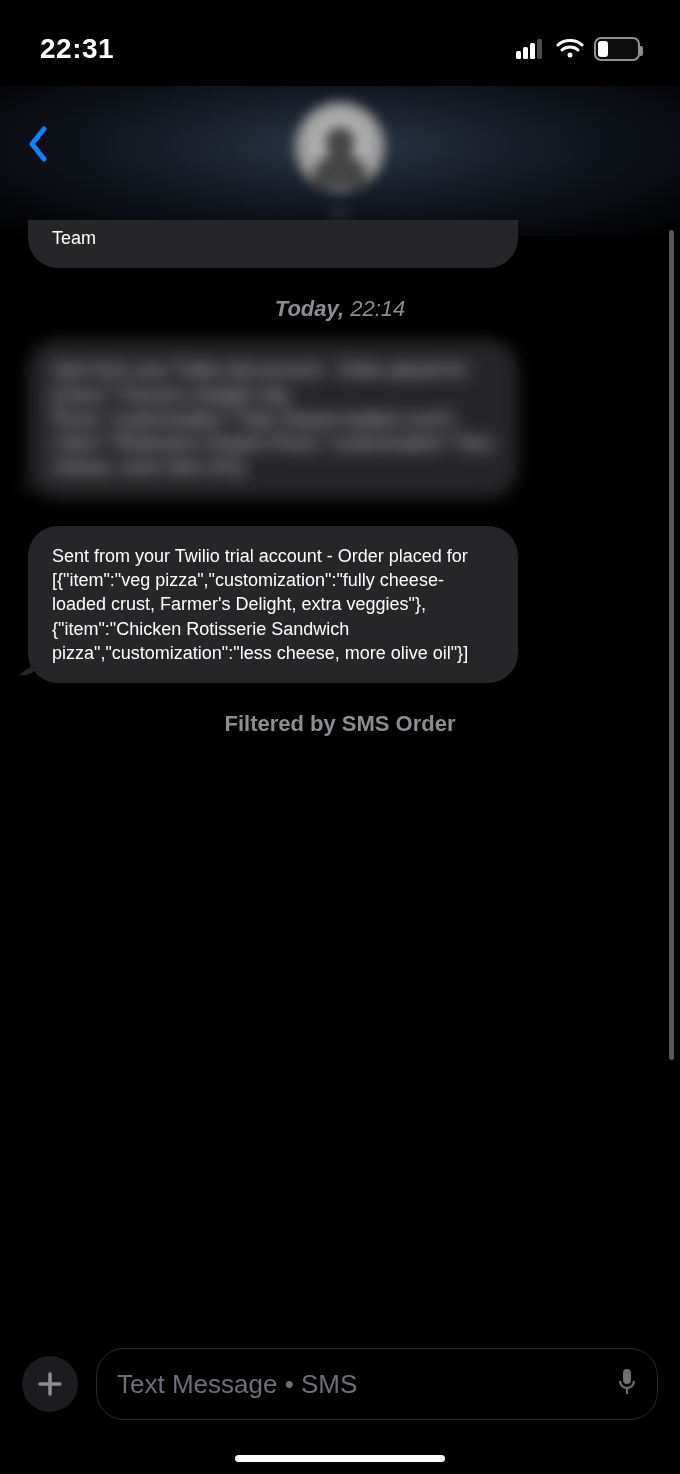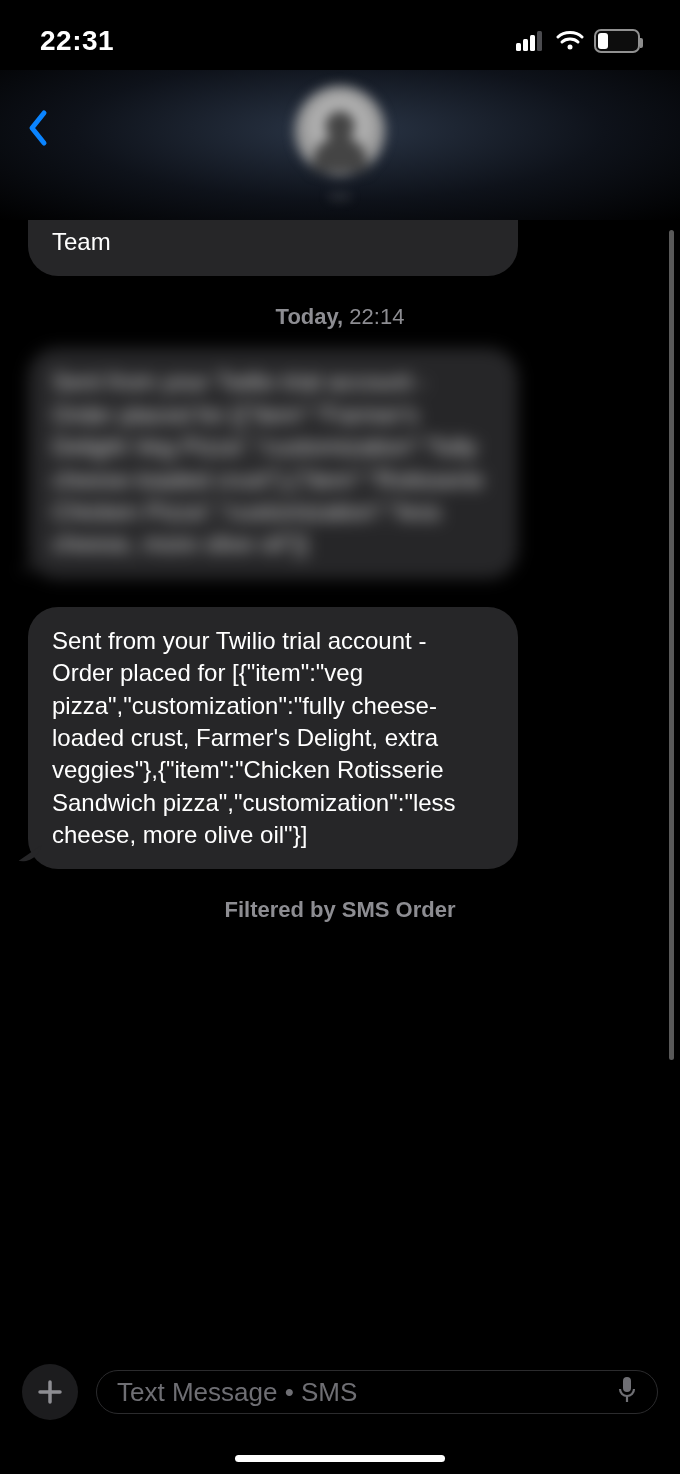--- a/index.html
+++ b/index.html
@@ -12,21 +12,21 @@
     overflow: hidden;
     position: relative;
   }
 
   
   .status-bar {
     display: flex;
     justify-content: space-between;
     align-items: center;
     padding: 20px 40px 8px 40px;
-    height: 70px;
+    height: 86px;
   }
   .status-time { font-size: 28px; font-weight: 600; letter-spacing: 0.5px; }
   .status-right { display: flex; align-items: center; gap: 10px; }
 
   .cell-icon svg, .wifi-icon svg { display: block; }
   .battery {
     display: flex; align-items: center;
     border: 2px solid rgba(255,255,255,0.55);
     border-radius: 7px;
     width: 46px; height: 24px;
@@ -124,21 +124,21 @@
     width: 5px; height: 830px;
     background: rgba(255,255,255,0.35);
     border-radius: 3px;
   }
 
   .bubble {
     background: #262628;
     color: #fff;
     border-radius: 30px;
     padding: 18px 24px;
-    font-size: 24px;
+    font-size: 18px;
     line-height: 1.35;
     max-width: 490px;
     margin: 10px 0 28px 28px;
     position: relative;
     word-wrap: break-word;
   }
   .bubble::before {
     content: "";
     position: absolute;
     left: -8px; bottom: 6px;
@@ -153,20 +153,21 @@
     margin-top: 0;
     padding-top: 6px;
   }
   .bubble.partial-top::before { display: none; }
 
   .timestamp {
     text-align: center;
     color: #8d8d92;
     font-size: 22px;
     margin: 26px 0 8px 0;
+    font-style: italic;
   }
   .timestamp b { font-weight: 600; color: #8d8d92; }
 
   .system-note {
     text-align: center;
     color: #8d8d92;
     font-size: 21px;
     margin: 4px 0 18px 0;
     filter: blur(6px);
   }
@@ -192,21 +193,21 @@
   .plus-btn {
     width: 56px; height: 56px;
     border-radius: 50%;
     background: #1c1c1e;
     display: flex; align-items: center; justify-content: center;
     flex: 0 0 auto;
   }
   .plus-btn svg { stroke: #8d8d92; stroke-width: 3.5; stroke-linecap: round; }
   .text-field {
     flex: 1;
-    height: 44px;
+    height: 72px;
     border: 1.5px solid #2b2b2d;
     border-radius: 28px;
     display: flex;
     align-items: center;
     padding: 0 20px;
     background: #000;
   }
   .text-field .placeholder {
     color: #6f6f74;
     font-size: 26px;

